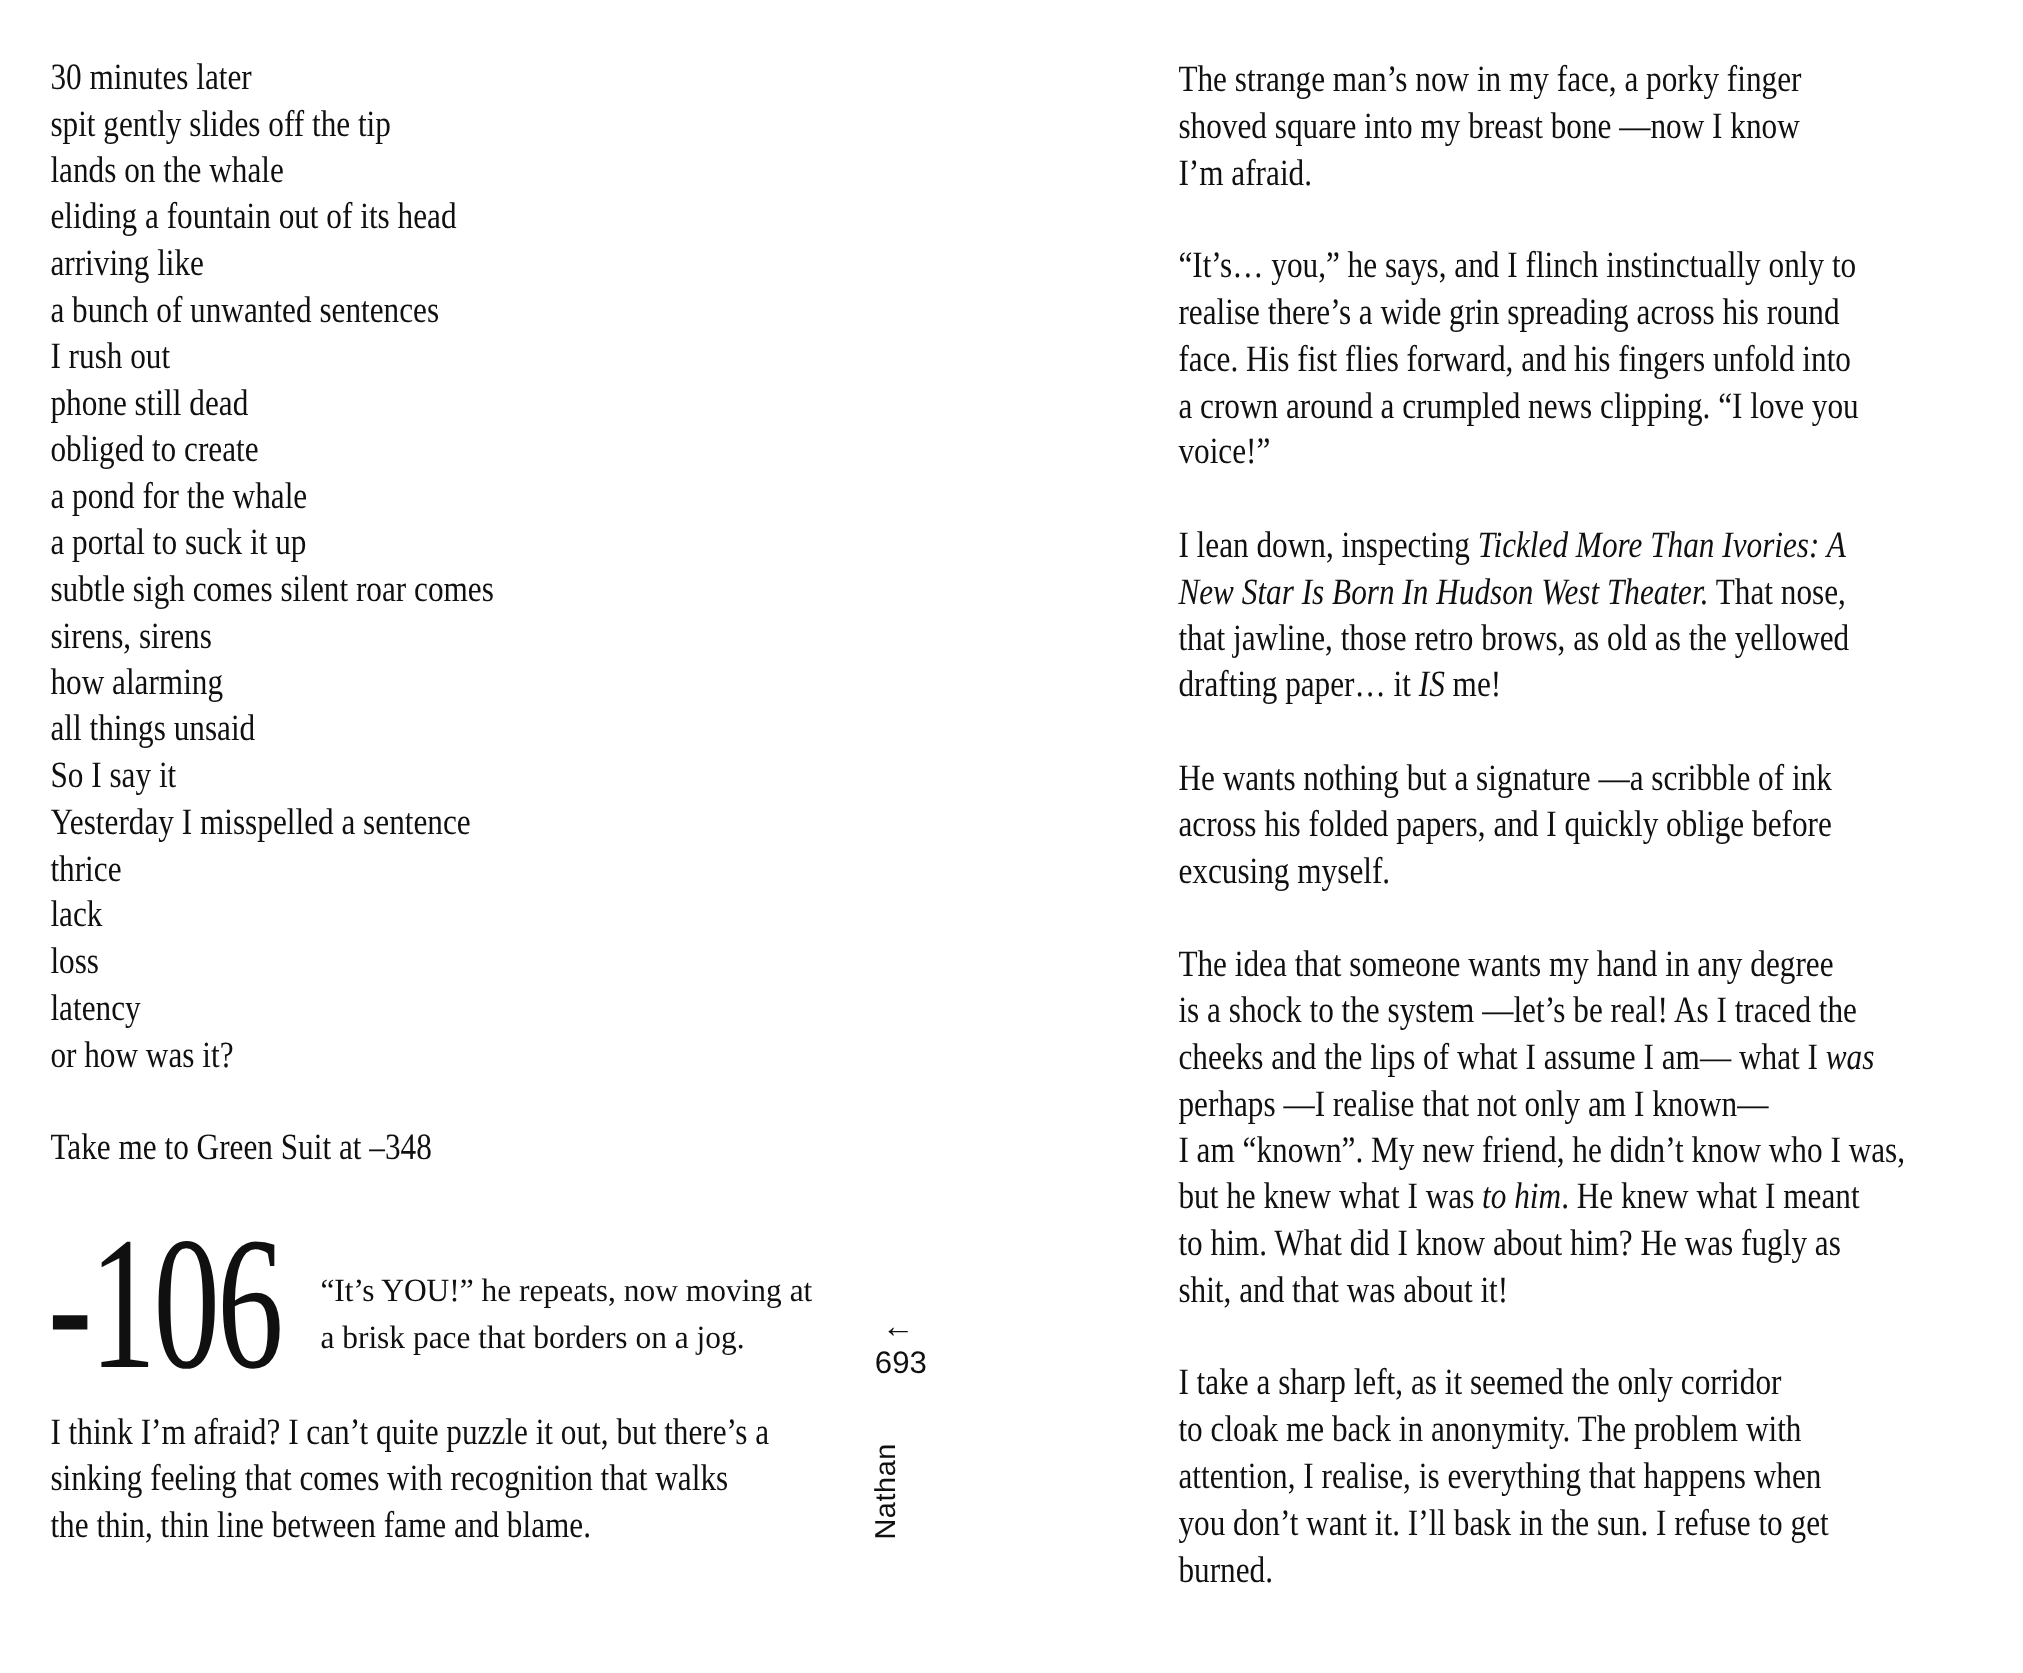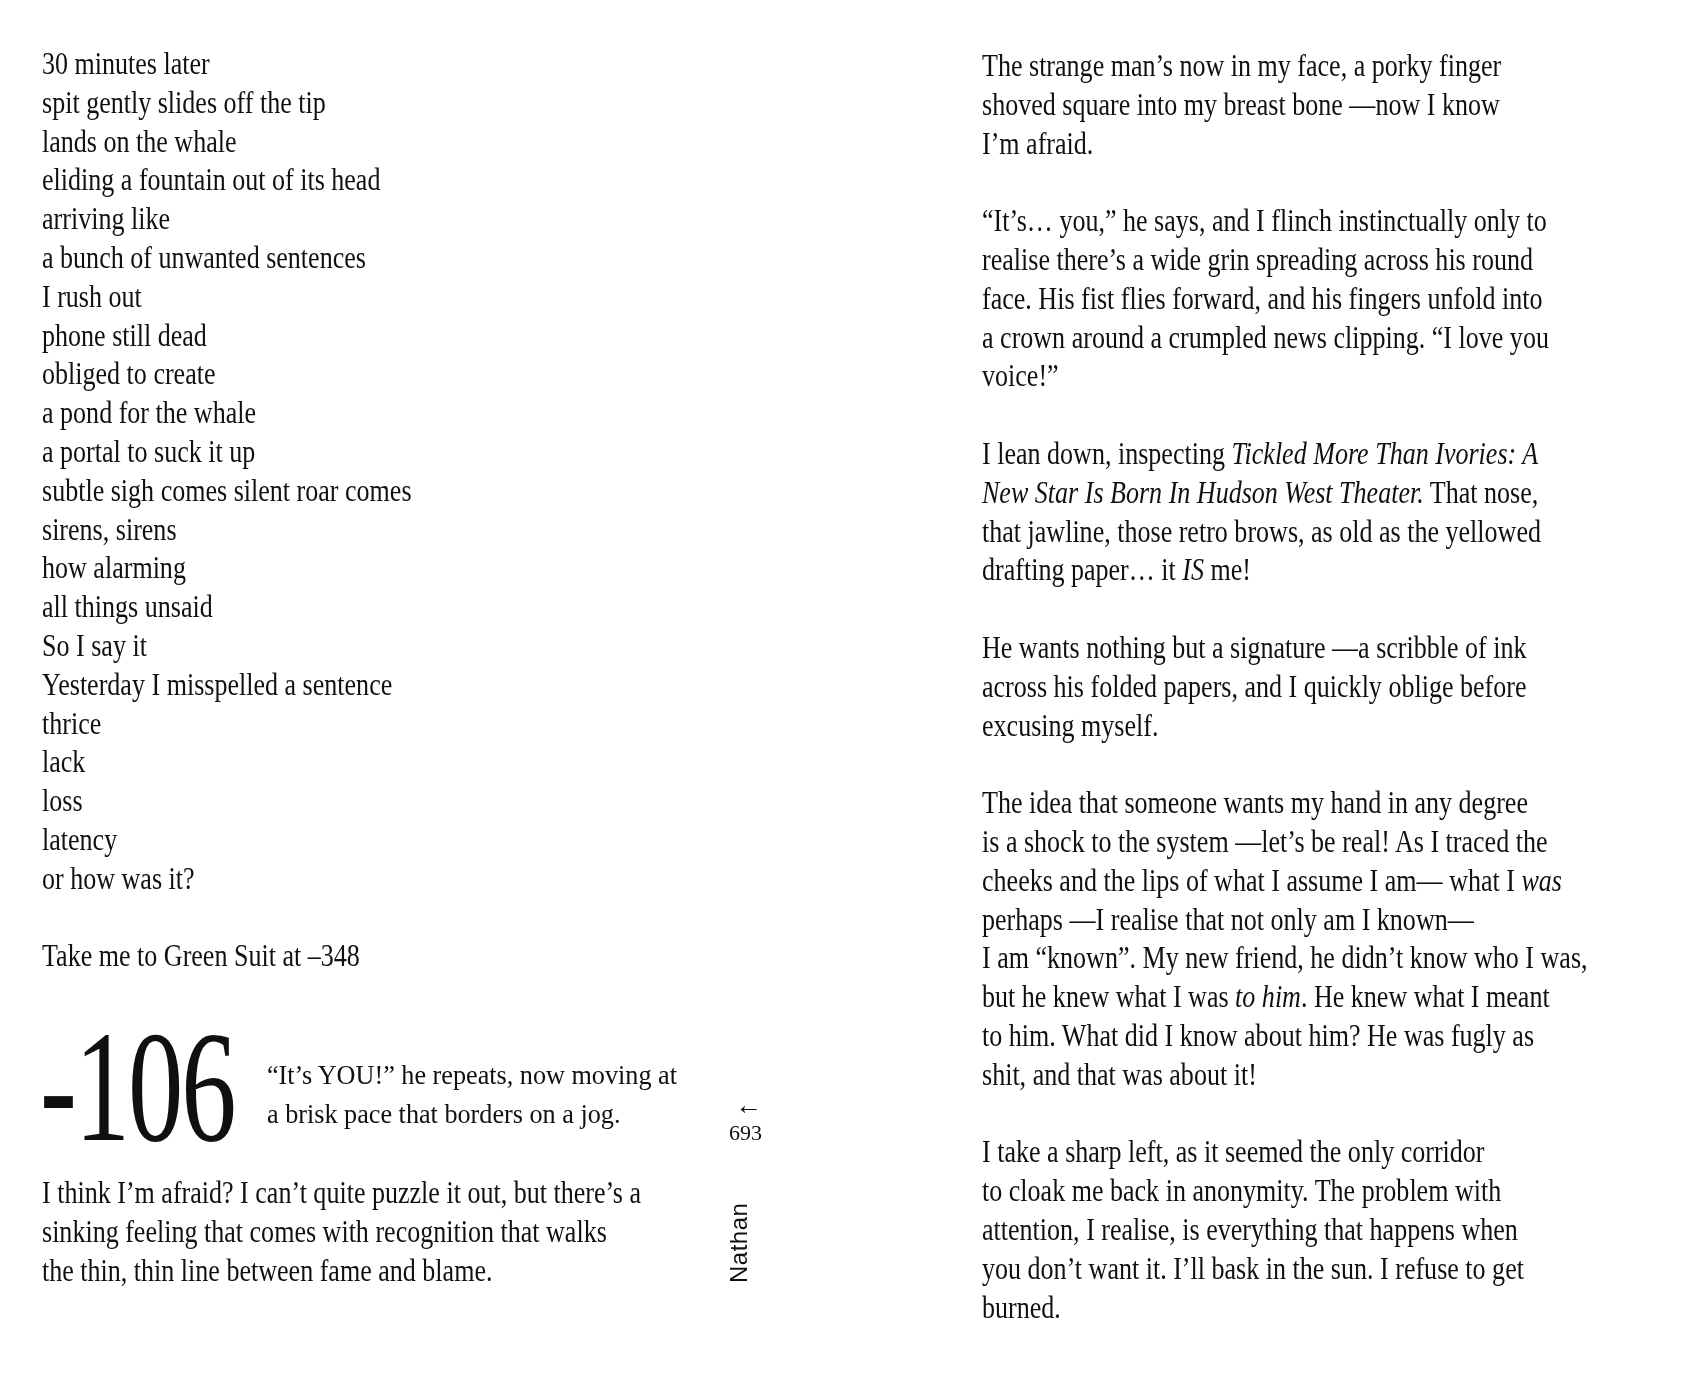--- a/index.html
+++ b/index.html
@@ -44,21 +44,21 @@
     transform-origin: 0 0;
     white-space: pre;
   }
   .margin-note {
     position: absolute;
     font-family: "Liberation Sans", sans-serif;
     line-height: 1;
     white-space: pre;
   }
   .margin-arrow { left: 735px; top: 1092px; font-size: 27px; }
-  .margin-page-number { left: 729px; top: 1122px; font-size: 22px; font-family: Liberation Serif, serif; }
+  .margin-page-number { left: 729px; top: 1122px; font-size: 26px; }
   .margin-name {
     left: 727px;
     top: 1283px;
     font-size: 24px;
     transform: rotate(-90deg);
     transform-origin: 0 0;
     letter-spacing: 0.5px;
   }
   i { font-style: italic; }
 </style>

